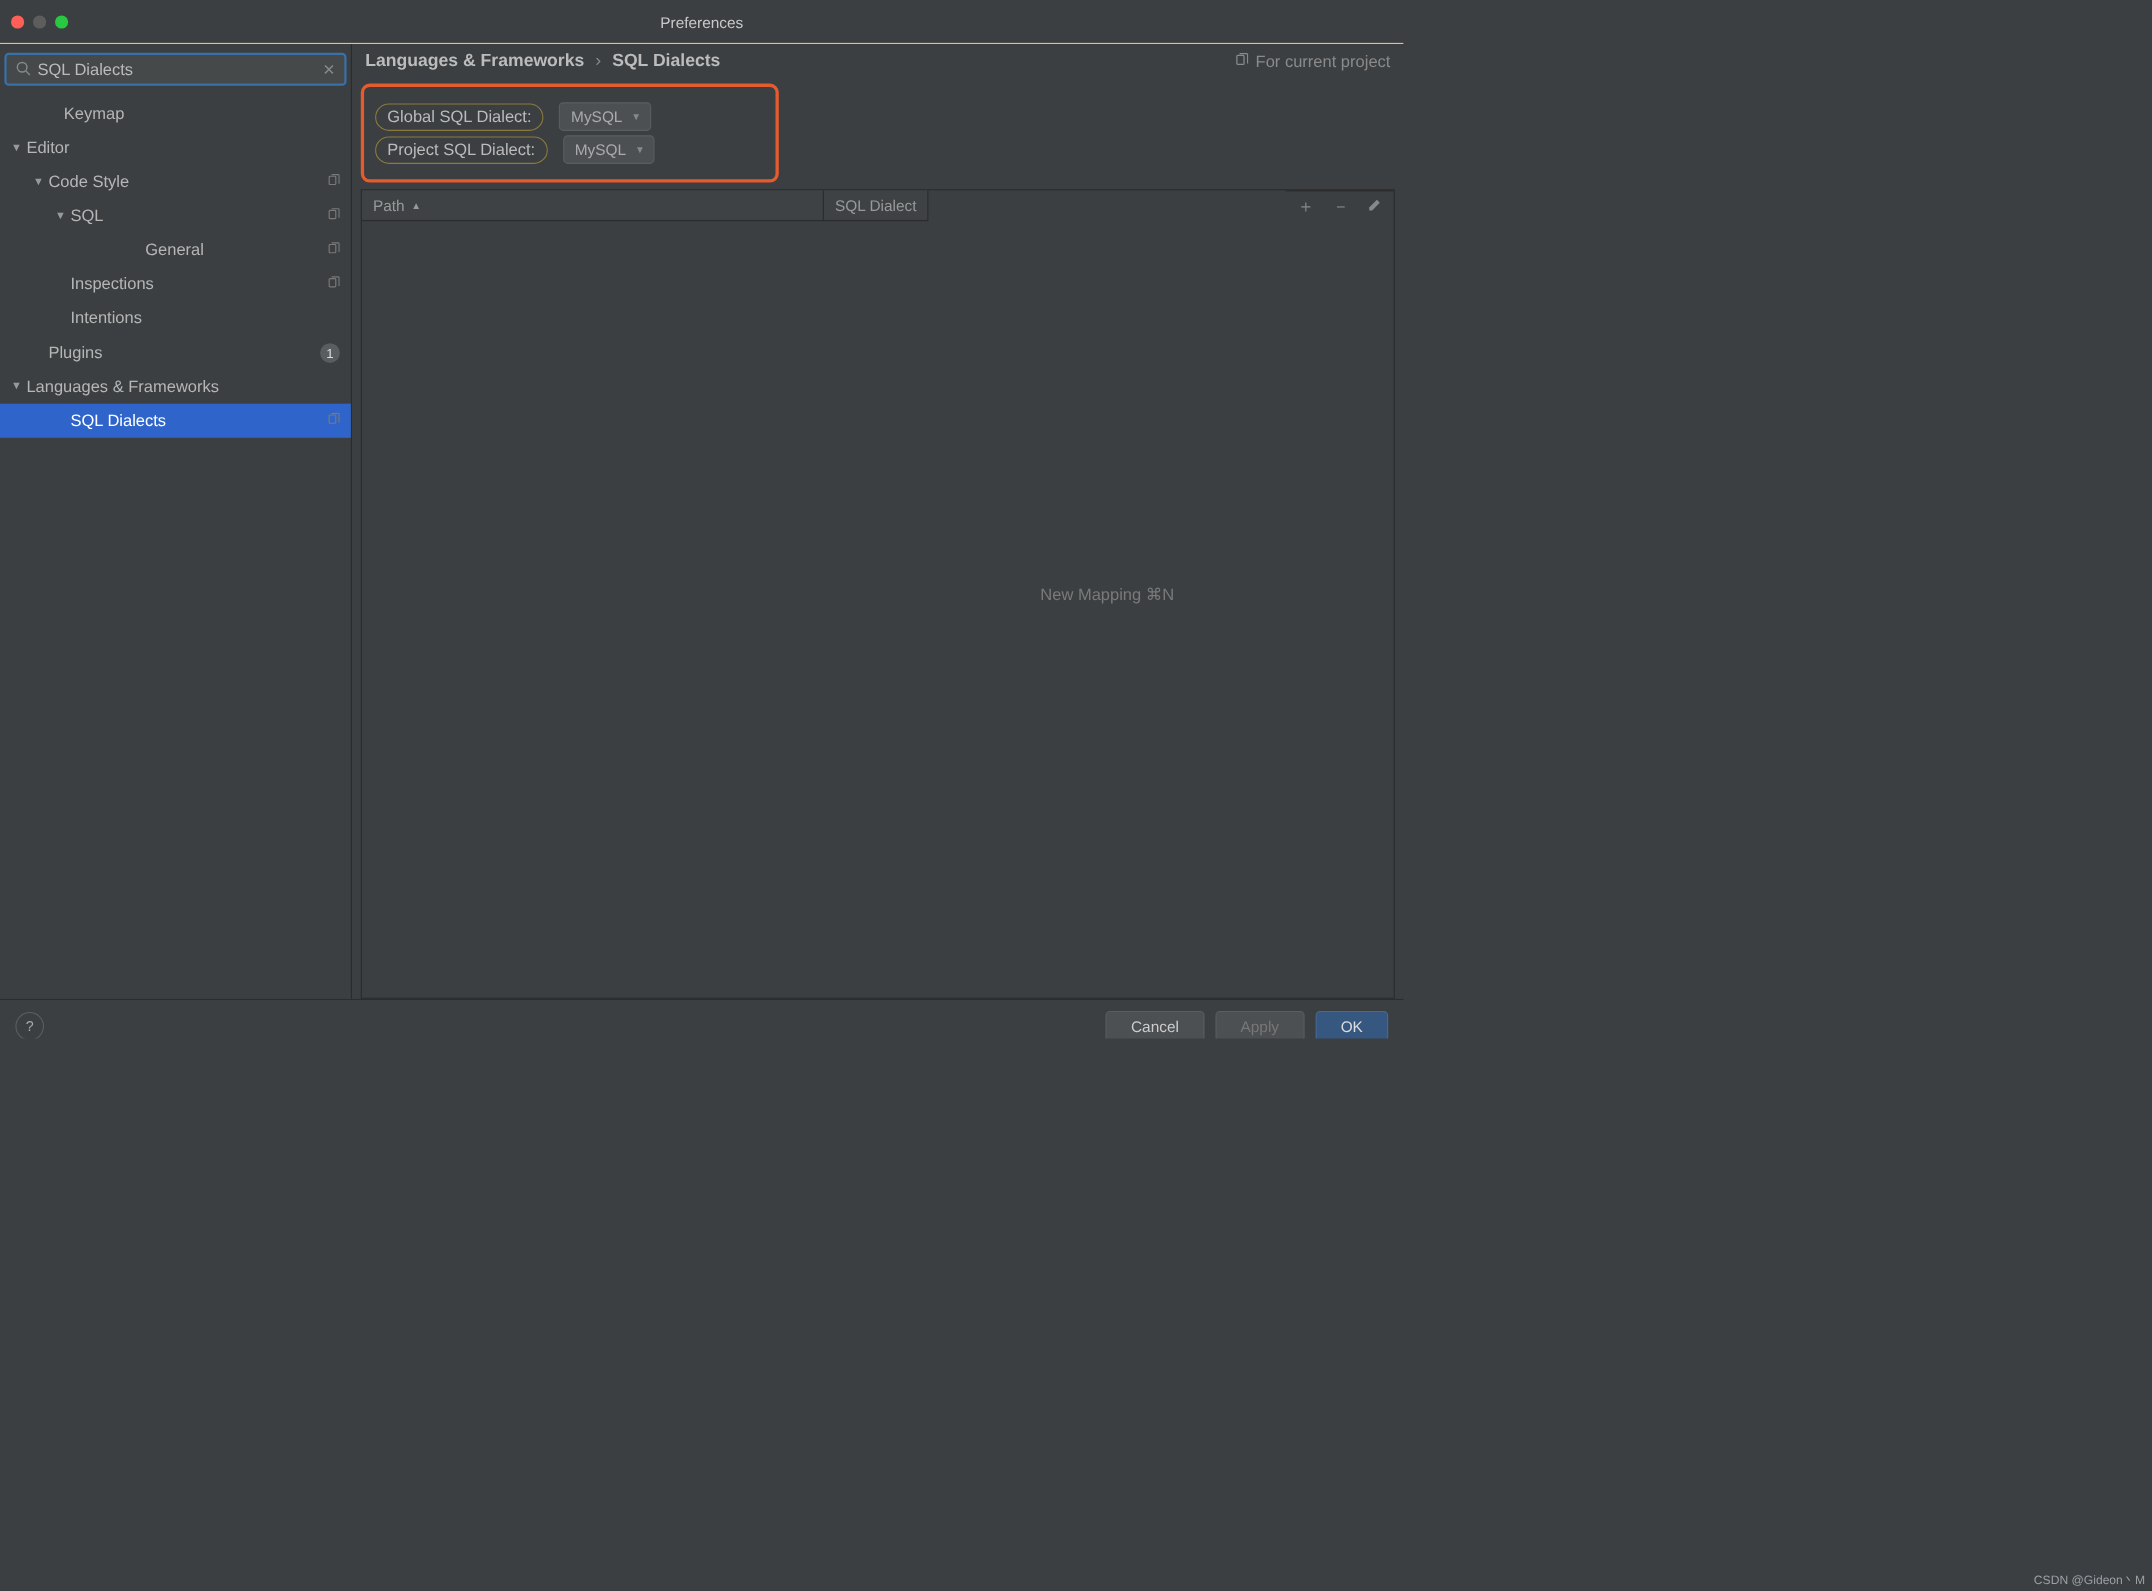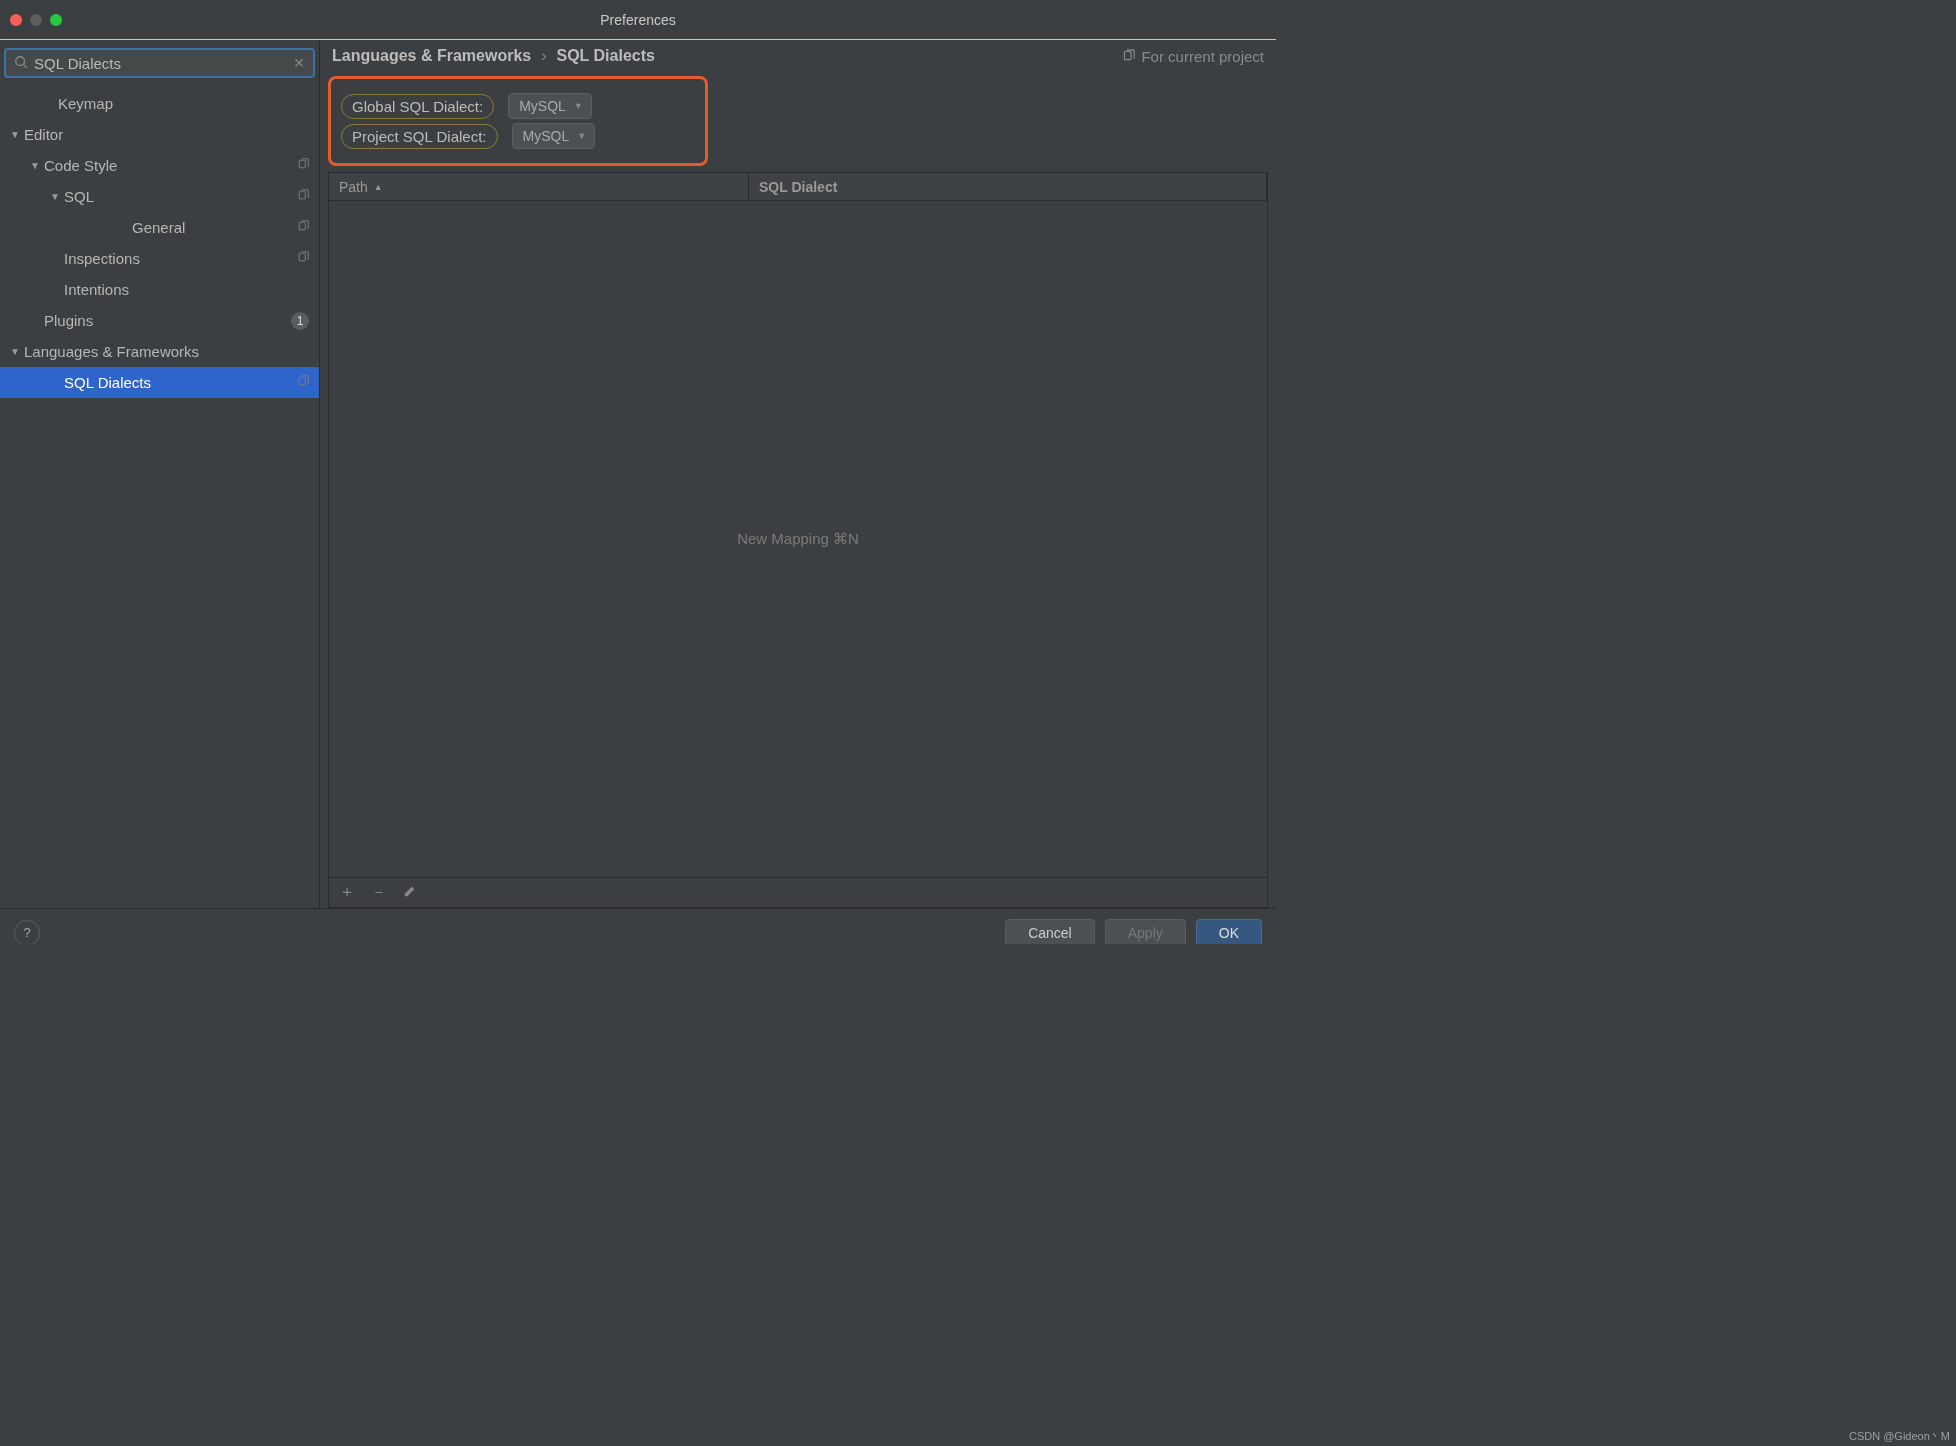--- a/index.html
+++ b/index.html
@@ -168,39 +168,39 @@
       font-size: 14px;
       cursor: pointer;
     }
     .dropdown .dd-arrow { margin-left: 8px; font-size: 9px; color: #888;}
     .table-area {
       flex: 1;
       margin: 0 8px;
       border: 1px solid #2b2b2b;
       background: #3c3f41;
       display: flex;
-      flex-direction: column;
+      flex-direction: row;
       min-height: 0;
     }
     .table-header {
       display: flex;
       height: 28px;
       background: #3e4244;
       border-bottom: 1px solid #2b2b2b;
     }
     .th {
       padding: 0 10px;
       display: flex;
       align-items: center;
       color: #999;
       font-size: 14px;
       border-right: 1px solid #2b2b2b;
     }
     .th.path { flex: 0 0 420px; }
-    .th.dialect { flex: 1; font-weight: bold; }
+    .th.dialect { flex: 1; }
     .sort-arrow { margin-left: 6px; font-size: 9px; }
     .table-body {
       flex: 1;
       display: flex;
       align-items: center;
       justify-content: center;
       color: #7a7a7a;
       font-size: 15px;
     }
     .table-toolbar {

